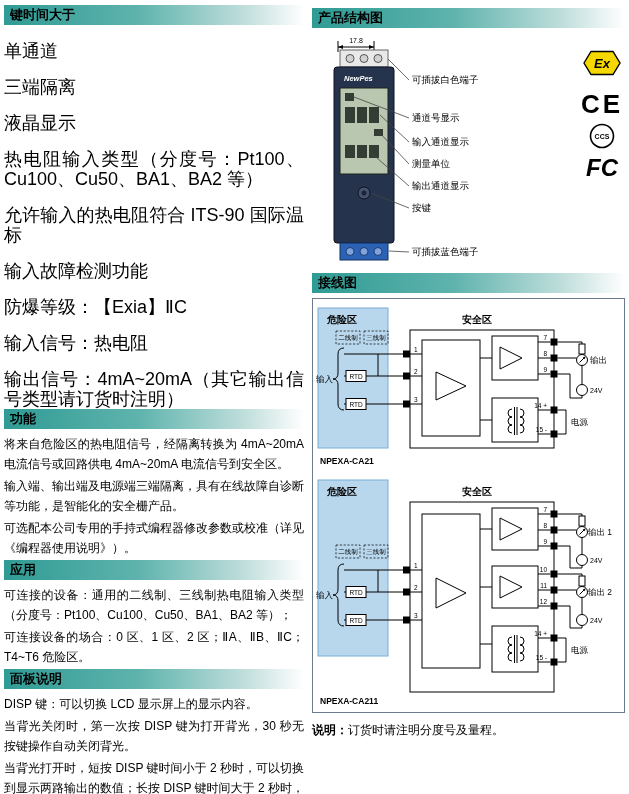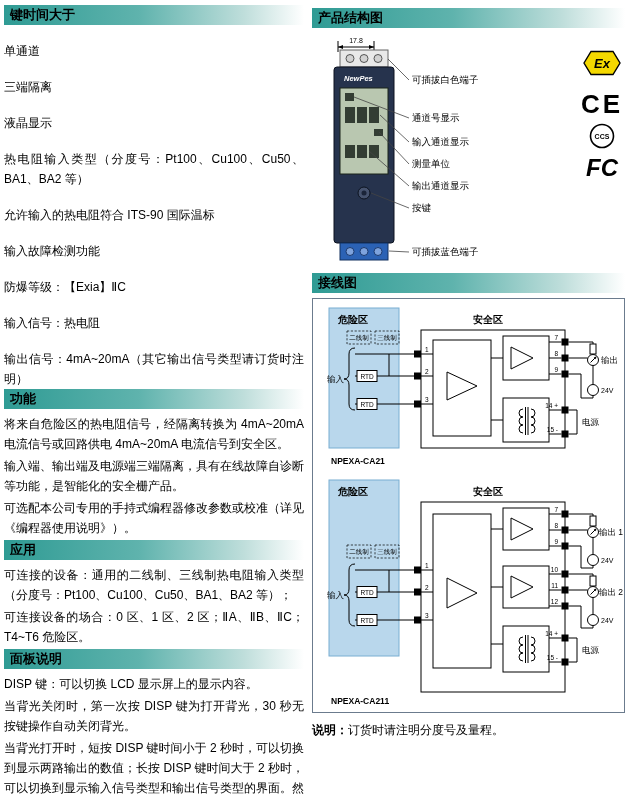--- a/index.html
+++ b/index.html
@@ -4,24 +4,24 @@
 <style>
   * { box-sizing: border-box; }
   body { margin: 0; background: #fff; }
   .page { position: relative; width: 629px; height: 794px; background: #fff;
           font-family: "Liberation Sans", "DejaVu Sans", sans-serif; color: #000; overflow: hidden; }
   .col-left  { position: absolute; left: 4px;   top: 5px; width: 300px; }
   .col-right { position: absolute; left: 312px; top: 8px; width: 313px; }
   .band { background: linear-gradient(90deg, #2f9b94 0%, #5fb3ad 45%, #bfdedb 80%, #ffffff 100%);
           font-weight: bold; font-size: 13px; line-height: 18px; padding: 1px 6px; margin: 0 0 5px; }
   .mt   { }
-  .feat { font-size: 12px; line-height: 20px; text-align: justify; margin-top: 16px; }
+  .feat { font-size: 18px; line-height: 20px; text-align: justify; margin-top: 16px; }
   .para { font-size: 12px; line-height: 20px; text-align: justify; margin: 0 0 2px; }
   .footnote { font-size: 12px; font-weight: normal; margin-top: 12px; }
-  .wiring-box { border: 1px solid #6b7b8d; padding: 3px 0 2px 12px; margin-top: 2px; }
+  .wiring-box { border: 1px solid #6b7b8d; padding: 3px 0 2px 1px; margin-top: 2px; }
   .wiring-box svg { display: block; }
   .note { font-size: 12px; margin-top: 9px; }
   .note .b { font-weight: bold; }
   svg text { font-family: "Liberation Sans", "DejaVu Sans", sans-serif; fill: #000; }
   .box    { fill: #fff; stroke: #000; stroke-width: 1; }
   .hazard { fill: #b9d7ec; stroke: #79aed2; stroke-width: 1; }
   .wire   { fill: none; stroke: #000; stroke-width: 1; }
   .lead   { stroke: #444; stroke-width: 0.8; }
   .term   { fill: #000; }
   .dash   { fill: none; stroke: #000; stroke-width: 0.7; stroke-dasharray: 2.2 1.6; }

